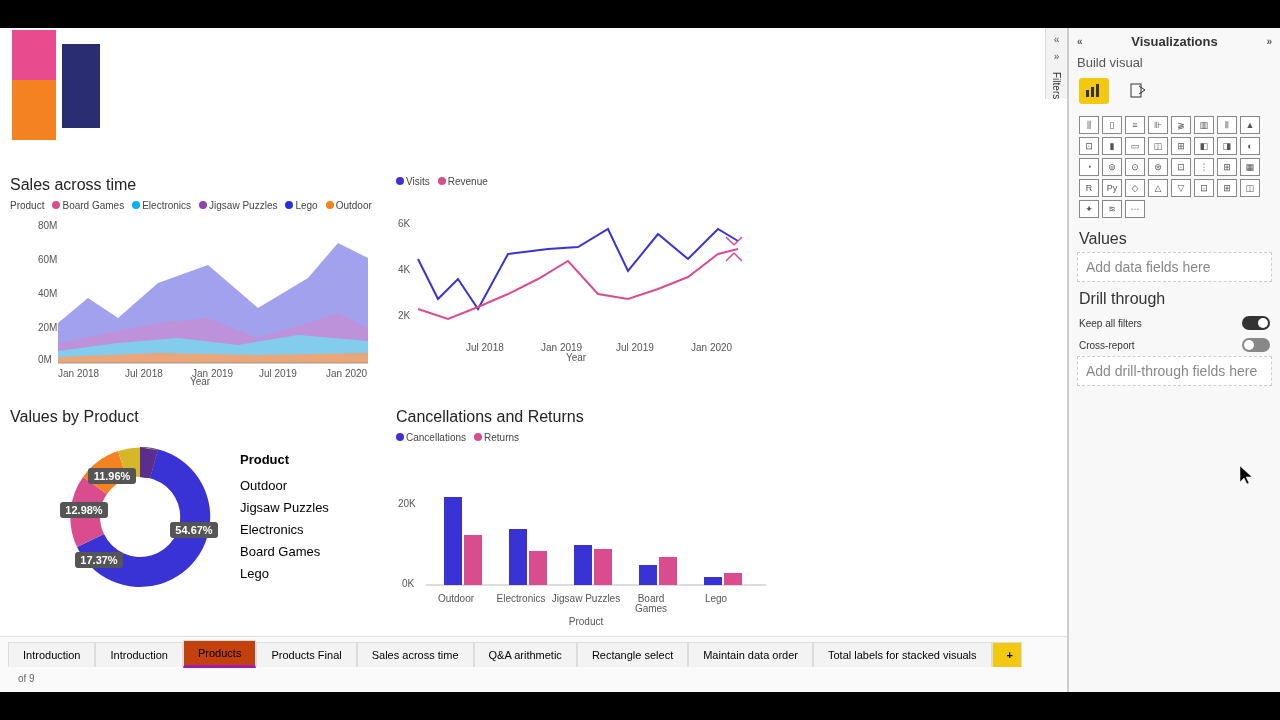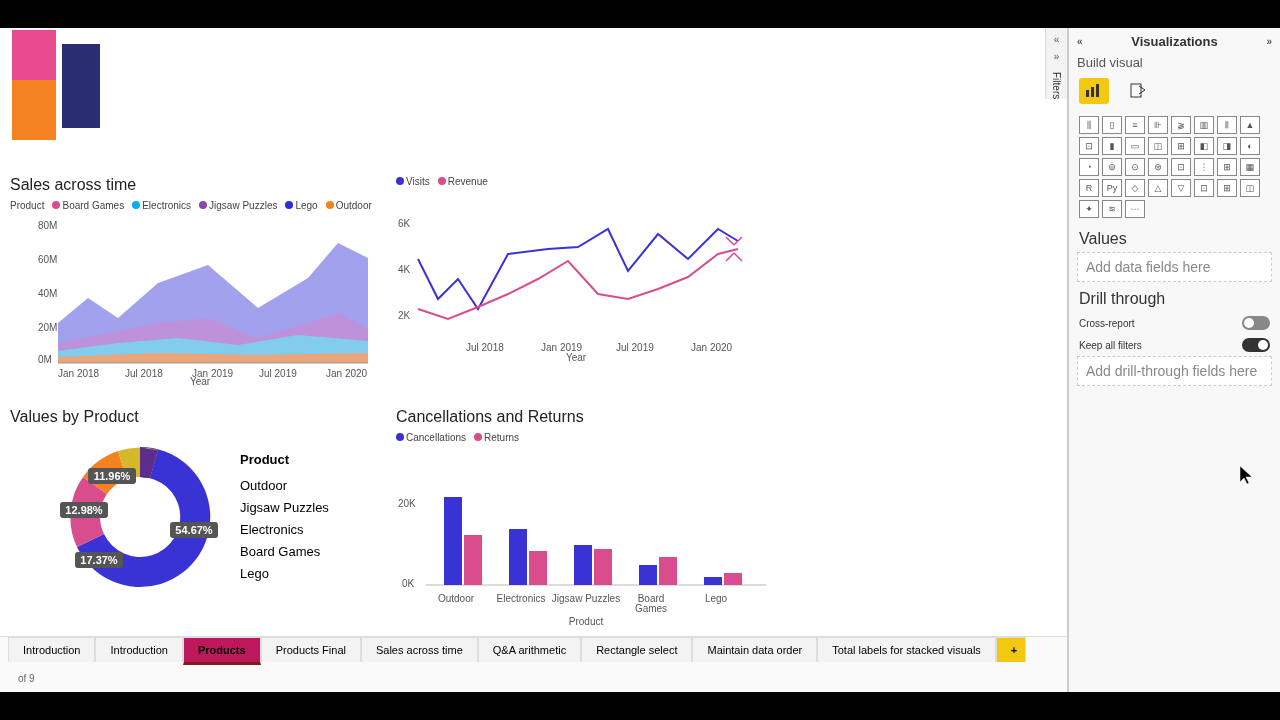--- a/index.html
+++ b/index.html
@@ -11,23 +11,23 @@
 .lb1{background:#e94b8f;width:44px;height:50px;left:0;top:0}
 .lb2{background:#f58220;width:44px;height:60px;left:0;top:50px}
 .lb3{background:#2b2d72;width:38px;height:84px;left:50px;top:14px}
 .banner{position:absolute;top:18px;left:6px;right:6px;height:42px;background:linear-gradient(90deg,#3933d6 0%,#3933d6 60%,#6a2fb5 95%,#a42d96 100%);display:flex;align-items:center;padding-left:100px;color:#fff;font-size:22px;font-weight:600}
 .viz{position:absolute}
 .viz-title{font-size:16px;color:#222;margin-bottom:6px}
 .legend{font-size:10px;color:#444;display:flex;gap:8px;align-items:center;flex-wrap:wrap;margin-bottom:4px}
 .legend .dot{display:inline-block;width:8px;height:8px;border-radius:50%;margin-right:2px}
 .axis-lbl{font-size:10px;fill:#555}
 .footer-tabs{position:absolute;bottom:0;left:0;right:0;height:56px;background:#fafafa;border-top:1px solid #ddd}
-.tab-row{display:flex;align-items:flex-start;height:34px;padding-left:8px;gap:0;font-size:11px}
+.tab-row{display:flex;align-items:center;height:34px;padding-left:8px;gap:0;font-size:11px}
 .tab{padding:6px 14px;border:1px solid #ddd;border-bottom:none;background:#f3f3f3;cursor:pointer;white-space:nowrap}
-.tab.active{background:#be185d;border-bottom:3px solid #7f1d1d;font-weight:700}
+.tab.active{background:#c2410c;border-bottom:3px solid #a21caf;font-weight:400}
 .tab.add{background:#f2c811;width:26px;text-align:center;font-weight:bold}
 .page-count{font-size:10px;color:#666;padding:2px 18px}
 .right-rail{position:absolute;right:0;top:0;width:22px;background:#f3f3f3;border-left:1px solid #ddd;display:flex;flex-direction:column;align-items:center;padding-top:6px;gap:6px}
 .right-rail .chev{font-size:10px;color:#555;cursor:pointer}
 .right-rail .vlabel{writing-mode:vertical-rl;font-size:10px;color:#333;margin-top:4px}
 .side-panel{width:212px;background:#f8f8f8;border-left:1px solid #ccc;font-size:11px;color:#333;display:flex;flex-direction:column}
 .sp-head{display:flex;align-items:center;justify-content:space-between;padding:6px 8px;font-size:13px;font-weight:600}
 .sp-head .chev{font-size:10px;cursor:pointer;color:#555}
 .sp-sub{font-size:13px;padding:0 8px 4px;color:#555}
 .mode-icons{display:flex;gap:14px;padding:4px 10px 8px}
@@ -253,26 +253,26 @@
         <div class="viz-ic">⊞</div>
         <div class="viz-ic">◫</div>
         <div class="viz-ic">✦</div>
         <div class="viz-ic">≋</div>
         <div class="viz-ic">⋯</div>
       </div>
    <div class="sect-h">Values</div>
    <div class="field-drop">Add data fields here</div>
    <div class="sect-h">Drill through</div>
    <div class="toggle-row">
+        <span>Keep all filters</span>
+        <div class="toggle on"></div>
+      </div>
+   <div class="toggle-row">
         <span>Cross-report</span>
         <div class="toggle off"></div>
-      </div>
-   <div class="toggle-row">
-        <span>Keep all filters</span>
-        <div class="toggle on"></div>
       </div>
    <div class="field-drop">Add drill-through fields here</div>
  </div>
 </div>
 
 <svg class="cursor" style="top:466px;left:1240px">
     <path d="M0,0 L0,16 L4,12 L7,18 L9,17 L6,11 L12,11 Z" fill="#000" stroke="#fff" stroke-width="0.5"></path>
   </svg>
 
 </body></html>

